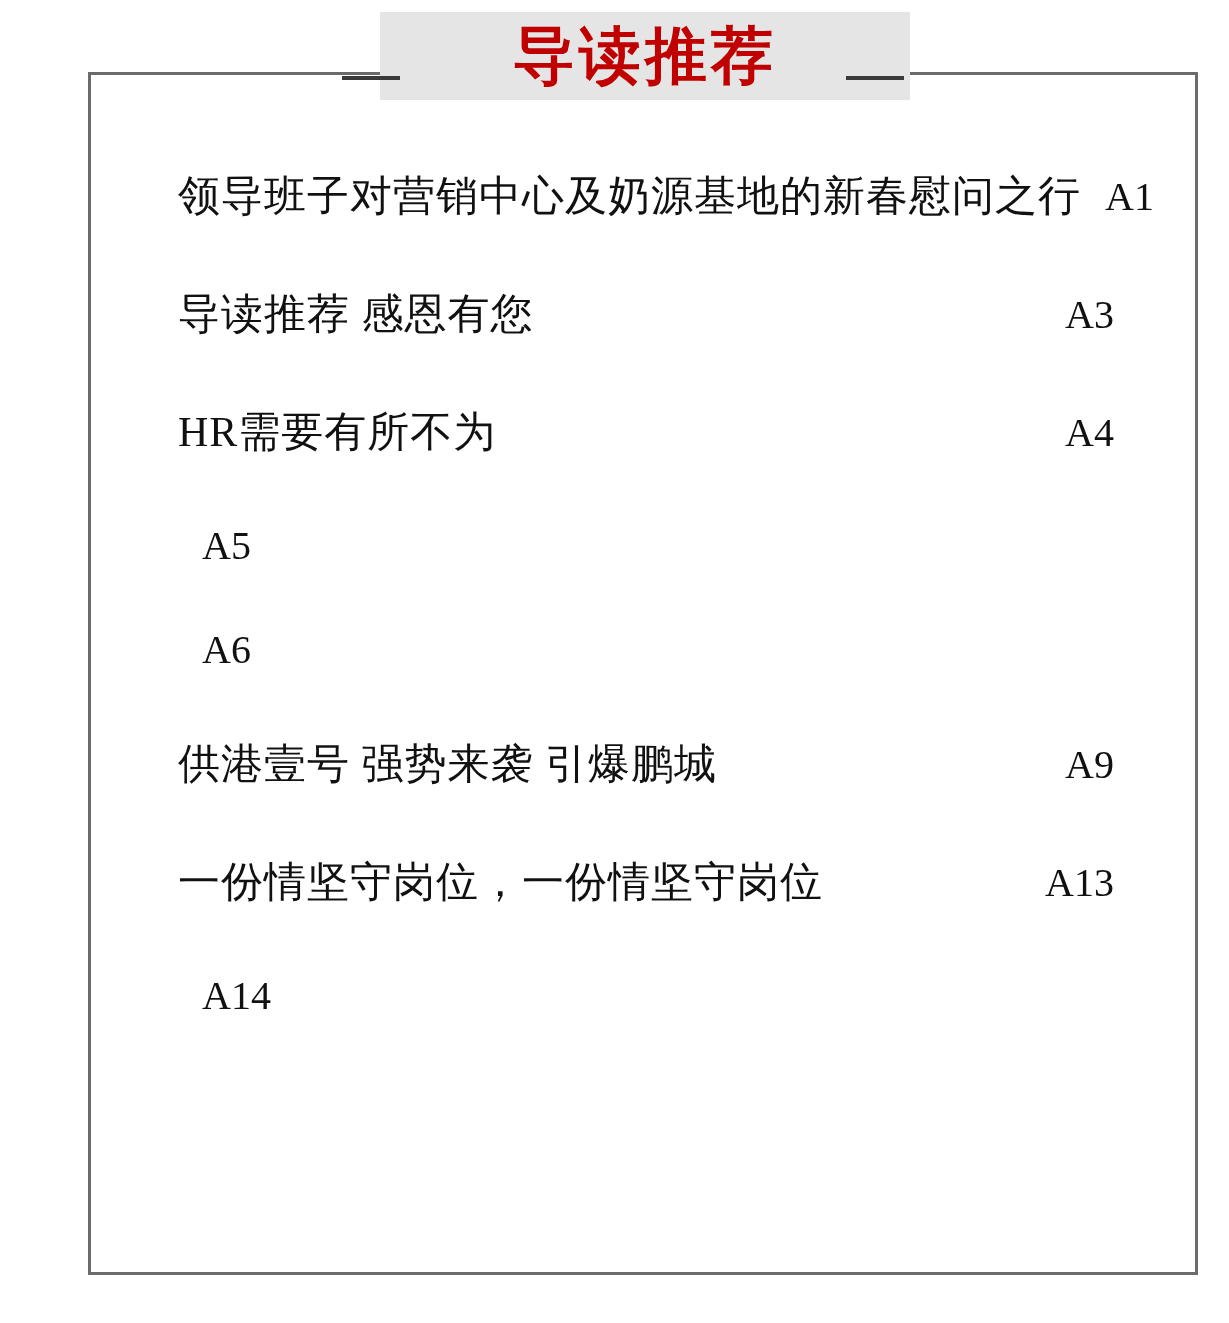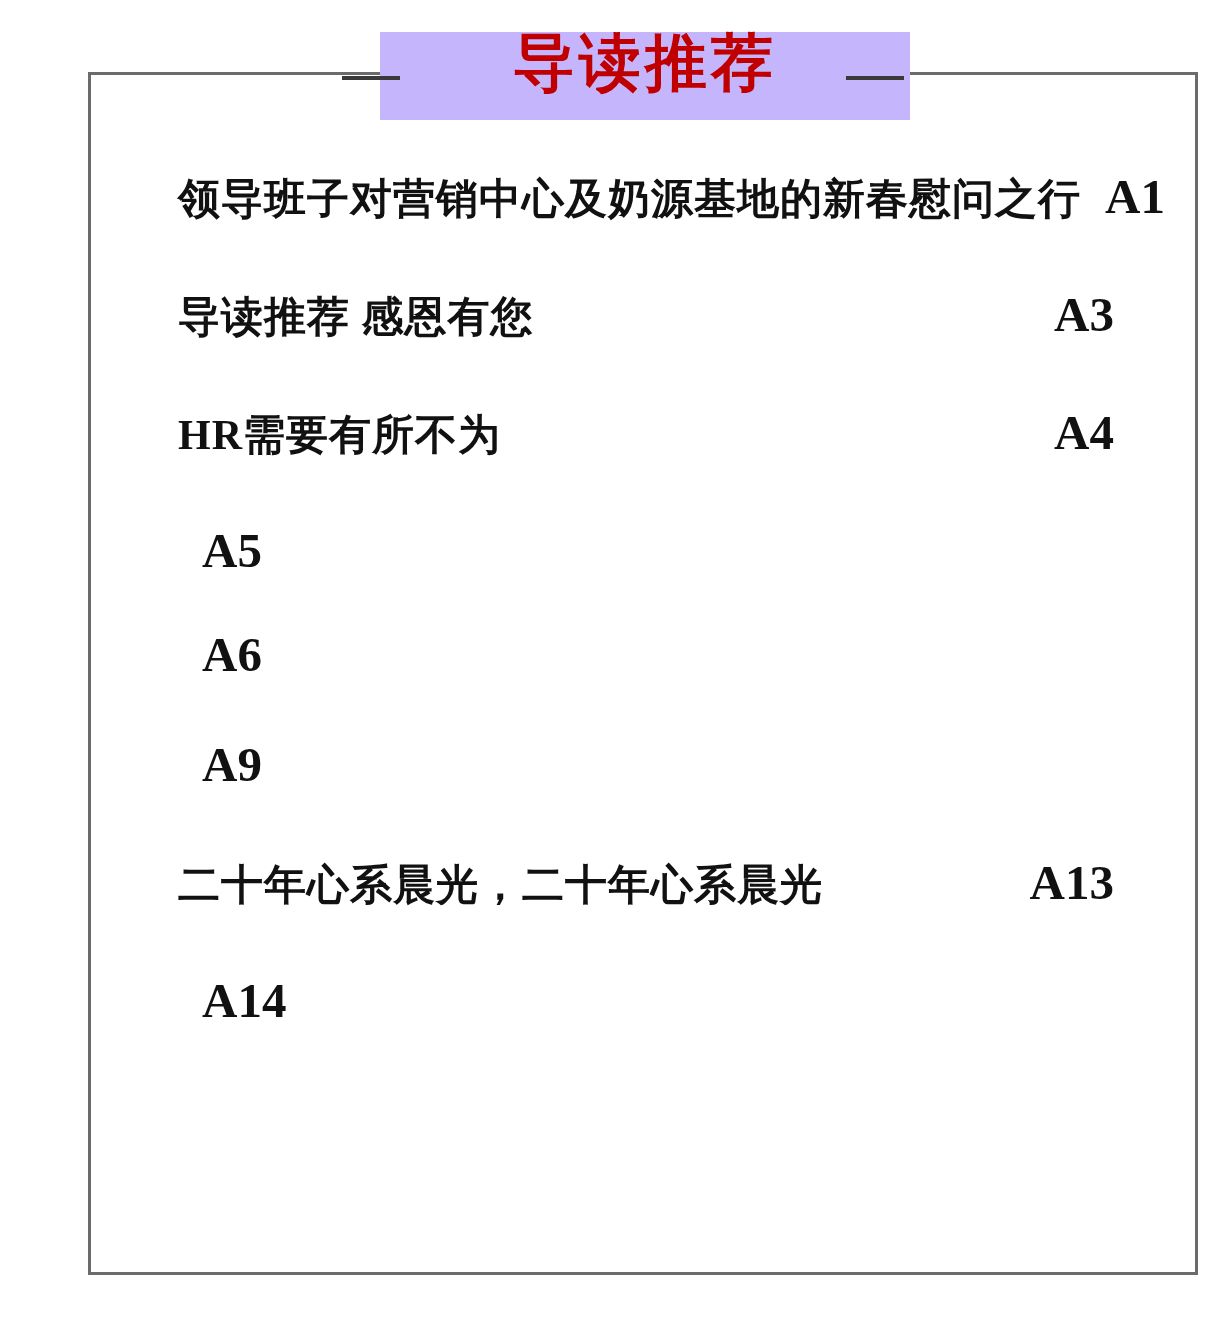--- a/index.html
+++ b/index.html
@@ -33,26 +33,27 @@
     height: 1203px;
     border: 3px solid #6b6b6b;
     box-sizing: border-box;
     background: #ffffff;
   }
 
   
   .title-band {
     position: absolute;
     left: 380px;
-    top: 32px;
+    top: 12px;
     width: 530px;
     height: 88px;
     display: flex;
+    align-items: center;
     justify-content: center;
-    background: #c4b5fd;
+    background: #e5e5e5;
     z-index: 3;
   }
 
   .title-band .title-text {
     font-family: "DejaVu Sans", "Liberation Sans", sans-serif;
     font-weight: bold;
     font-size: 62px;
     letter-spacing: 4px;
     color: #c00000;
     line-height: 1;
@@ -75,32 +76,31 @@
     left: 178px;
     top: 168px;
     width: 936px;
   }
 
   .toc-row {
     display: flex;
     align-items: baseline;
     justify-content: space-between;
     height: 118px;
-    font-weight: bold;
   }
 
   .toc-row .entry-title {
     font-size: 42px;
     letter-spacing: 1px;
     color: #111111;
     white-space: nowrap;
   }
 
   .toc-row .entry-page {
-    font-size: 49px;
+    font-size: 40px;
     color: #111111;
     font-family: "Liberation Serif", "DejaVu Serif", serif;
     white-space: nowrap;
     padding-left: 24px;
   }
 
   
   .toc-row:nth-child(4) { height: 104px; }
   .toc-row:nth-child(5) { height: 110px; }
 </style>
@@ -138,25 +138,26 @@
     <div class="toc-row">
       <span class="entry-page">A5</span>
     </div>
 
     <div class="toc-row">
       <span class="entry-page">A6</span>
     </div>
 
 
     <div class="toc-row">
+      <span class="entry-title">供港壹号 强势来袭 引爆鹏城</span>
       <span class="entry-page">A9</span>
     </div>
 
     <div class="toc-row">
-      <span class="entry-title">二十年心系晨光，二十年心系晨光</span>
+      <span class="entry-title">一份情坚守岗位，一份情坚守岗位</span>
       <span class="entry-page">A13</span>
     </div>
 
     <div class="toc-row">
       <span class="entry-page">A14</span>
     </div>
 
   </div>
 </div>
 

